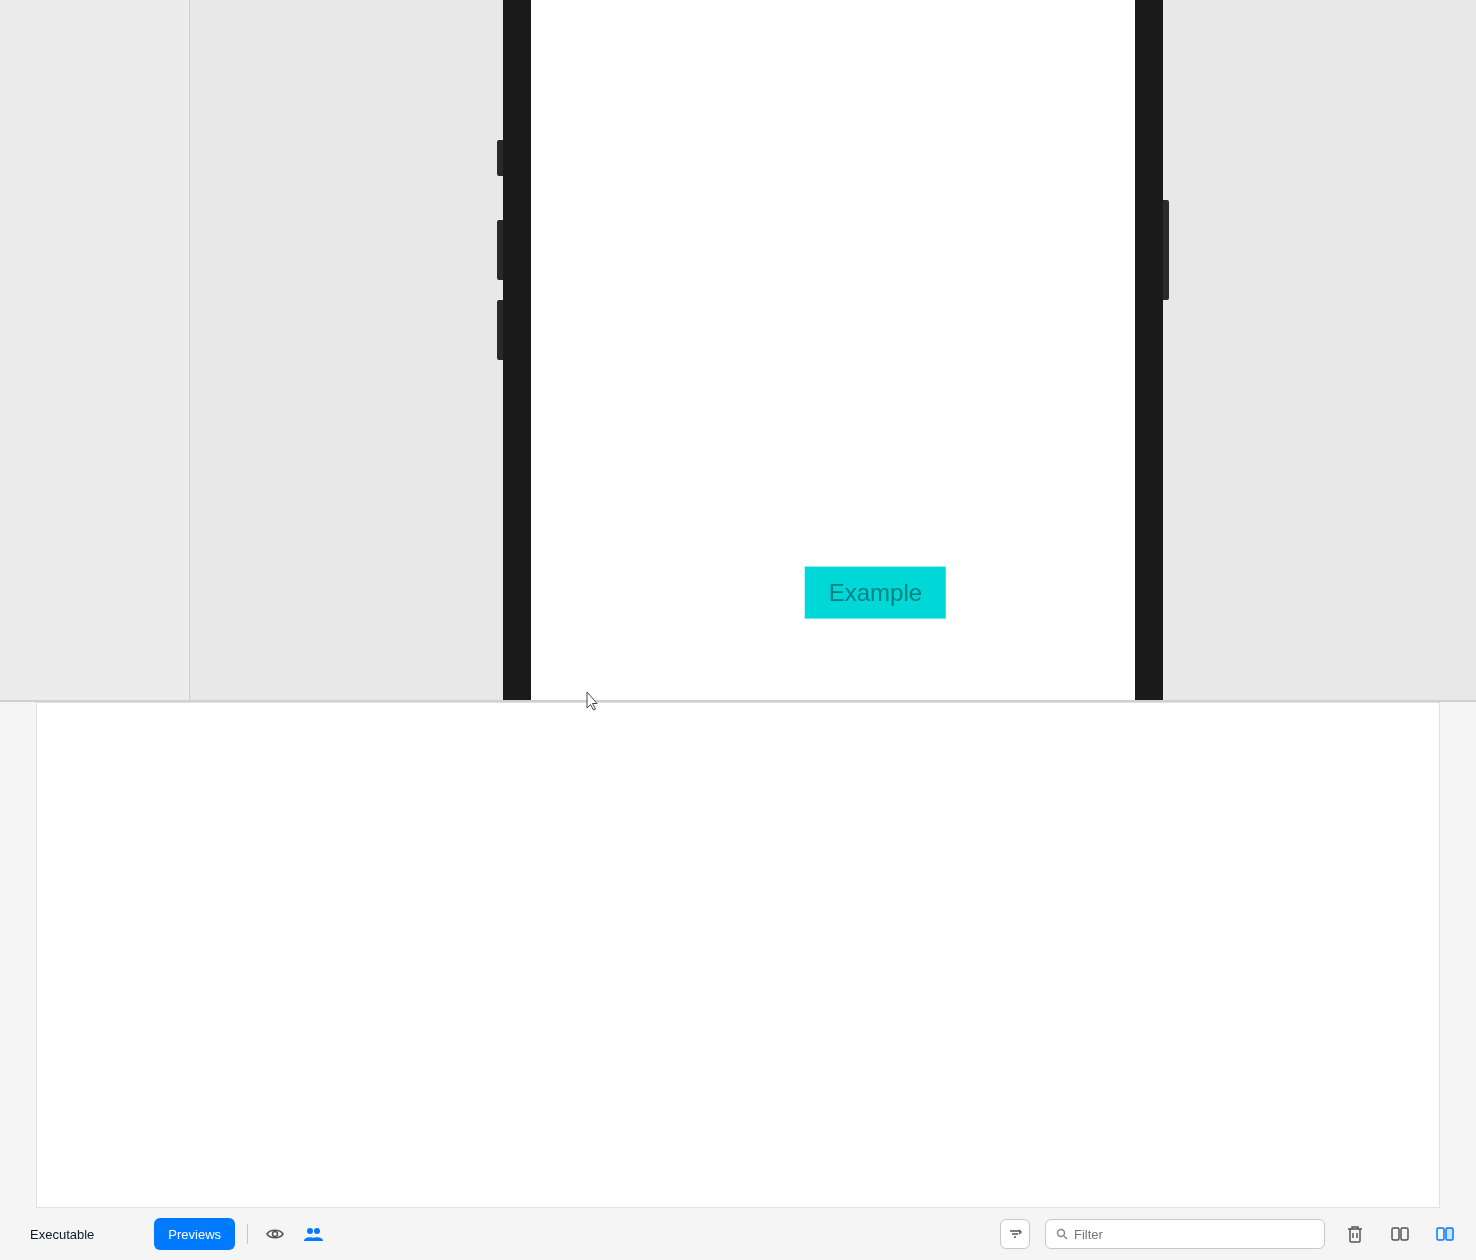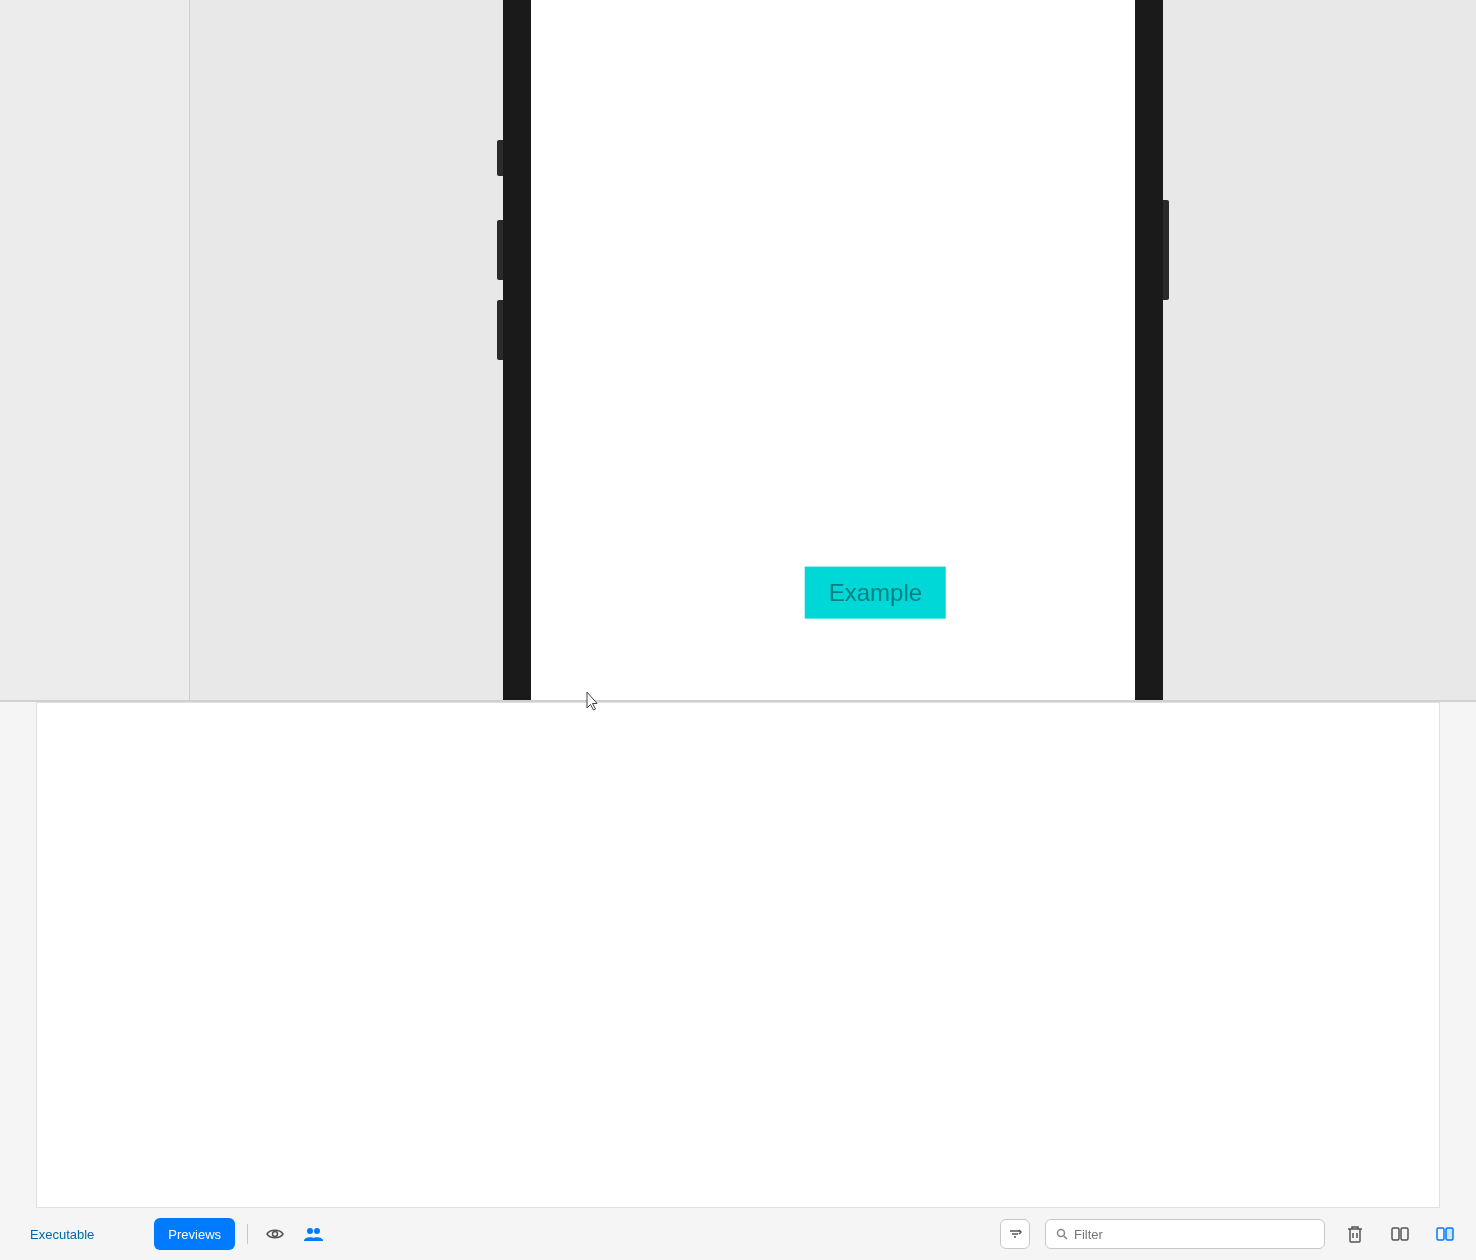--- a/index.html
+++ b/index.html
@@ -338,21 +338,21 @@
       border: none;
       font-size: 13px;
       cursor: pointer;
       display: flex;
       align-items: center;
       justify-content: center;
     }
 
     .tab-btn.inactive {
       background: transparent;
-      color: #0369a1;
+      color: #0f172a;
     }
 
     .tab-btn.active {
       background: #007aff;
       color: white;
       margin-left: 38px;
     }
 
     .tab-divider {
       width: 1px;

